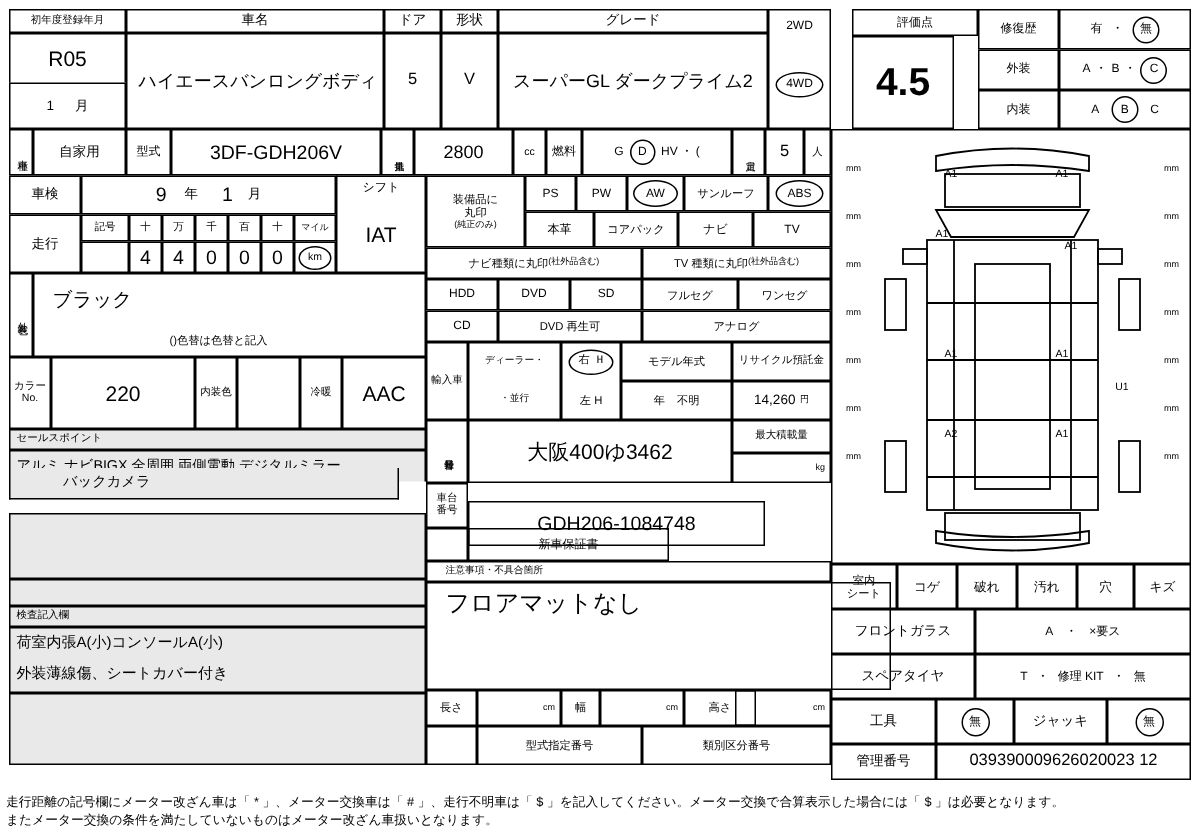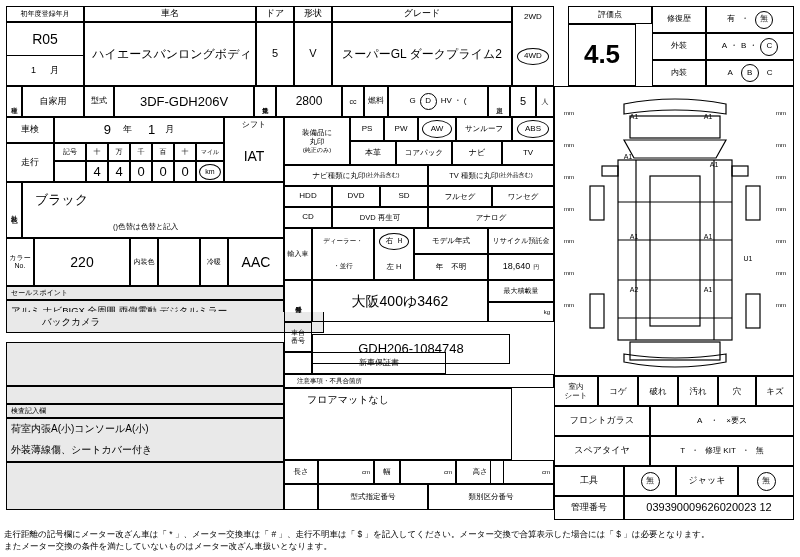--- a/index.html
+++ b/index.html
@@ -241,27 +241,27 @@
     <span class="ell sm" style="width:30px;height:17px;font-size:7.5px;">右 H</span>
   </div>
   <div class="bx sm" style="left:374px;top:254px;width:40px;height:26px;border-top:none;font-size:7.5px;">左 H</div>
   <div class="bx xs" style="left:414px;top:228px;width:74px;height:26px;font-size:7.5px;">モデル年式</div>
   <div class="bx xs" style="left:414px;top:254px;width:74px;height:26px;font-size:7.5px;">
     <span style="margin-right:8px;">年</span>
     <span>不明</span>
   </div>
   <div class="bx xs" style="left:488px;top:228px;width:66px;height:26px;font-size:7px;">リサイクル預託金</div>
   <div class="bx xs" style="left:488px;top:254px;width:66px;height:26px;">
-    <span class="sm" style="font-size:9px;">18,640</span>
+    <span class="sm" style="font-size:9px;">14,260</span>
     <span class="tiny" style="margin-left:3px;">円</span>
   </div>
 
   <div class="bx xs shade left" style="left:6px;top:286px;width:278px;height:14px;font-size:7px;padding-left:4px;">セールスポイント</div>
   <div class="bx sm shade left" style="left:6px;top:300px;width:278px;height:21px;border-bottom:none;font-size:9.5px;">アルミ ナビBIGX 全周囲 両側電動 デジタルミラー</div>
-  <div class="bx sm shade left" style="left:6px;top:312px;width:318px;height:21px;border-top:none;font-size:9.5px;padding-left:35px;">バックカメラ</div>
+  <div class="bx sm shade left" style="left:6px;top:312px;width:260px;height:21px;border-top:none;font-size:9.5px;padding-left:35px;">バックカメラ</div>
   <div class="bx shade" style="left:6px;top:342px;width:278px;height:44px;"></div>
 
   <div class="bx xs" style="left:284px;top:280px;width:28px;height:42px;font-size:6.5px;">
     <span style="writing-mode:vertical-rl;">登録番号</span>
   </div>
   <div class="bx" style="left:312px;top:280px;width:176px;height:42px;">
     <span class="lg" style="font-size:14px;">大阪400ゆ3462</span>
   </div>
   <div class="bx xs" style="left:488px;top:280px;width:66px;height:22px;font-size:7px;">最大積載量</div>
   <div class="bx xs right" style="left:488px;top:302px;width:66px;height:20px;">
@@ -272,21 +272,21 @@
     <span>番号</span>
   </div>
   <div class="bx" style="left:312px;top:322px;width:198px;height:30px;margin-top:12px;">
     <span class="md" style="font-size:13px;">GDH206-1084748</span>
   </div>
 
   <div class="bx sm" style="left:312px;top:352px;width:134px;height:22px;font-size:8px;">新車保証書</div>
   <div class="bx" style="left:284px;top:352px;width:28px;height:22px;"></div>
 
   <div class="bx xs left" style="left:284px;top:374px;width:270px;height:14px;font-size:6.5px;padding-left:12px;">注意事項・不具合箇所</div>
-  <div class="bx sm left" style="left:284px;top:388px;width:228px;height:72px;font-size:10px;padding-left:22px;align-items:flex-start;padding-top:6px;">フロアマットなし</div>
+  <div class="bx sm left" style="left:284px;top:388px;width:310px;height:72px;font-size:16px;padding-left:12px;align-items:flex-start;padding-top:6px;">フロアマットなし</div>
 
   <div class="bx xs shade left" style="left:6px;top:404px;width:278px;height:14px;font-size:7px;padding-left:4px;">検査記入欄</div>
   <div class="bx sm shade left" style="left:6px;top:418px;width:278px;height:22px;border-bottom:none;font-size:10px;">荷室内張A(小)コンソールA(小)</div>
   <div class="bx sm shade left" style="left:6px;top:440px;width:278px;height:22px;border-top:none;font-size:10px;">外装薄線傷、シートカバー付き</div>
   <div class="bx shade" style="left:6px;top:462px;width:278px;height:48px;"></div>
   <div class="bx shade" style="left:6px;top:386px;width:278px;height:18px;"></div>
 
   <div class="bx xs" style="left:284px;top:460px;width:34px;height:24px;font-size:7.5px;">長さ</div>
   <div class="bx xs right" style="left:318px;top:460px;width:56px;height:24px;">
     <span class="tiny">cm</span>

